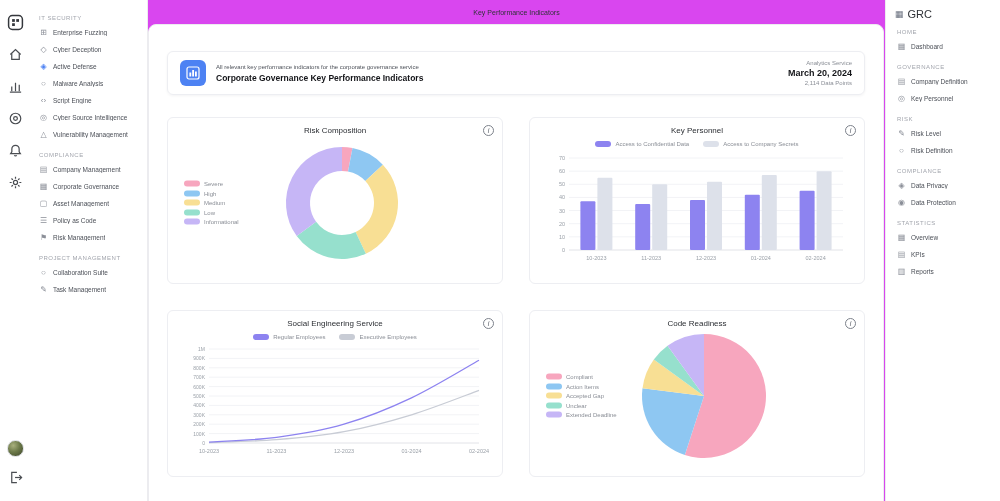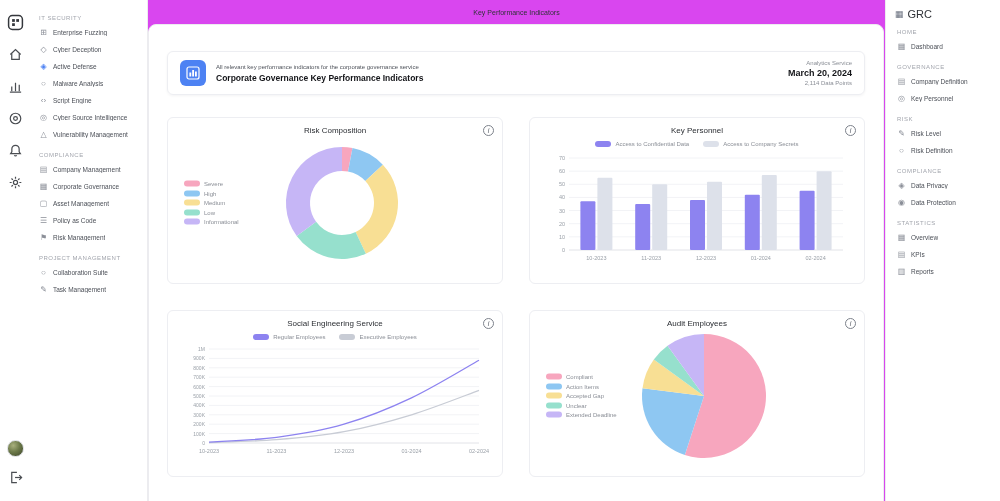--- a/index.html
+++ b/index.html
@@ -326,21 +326,21 @@
                 <text x="163" y="110" text-anchor="middle" font-size="5.5" fill="#9aa0a8">12-2023</text>
                 <text x="230.5" y="110" text-anchor="middle" font-size="5.5" fill="#9aa0a8">01-2024</text>
                 <text x="298" y="110" text-anchor="middle" font-size="5.5" fill="#9aa0a8">02-2024</text>
                 <path d="M28,99.53C39.25,99.06 73,98.51166666666666 95.5,96.71C118,94.90833333333333 140.5,92.87166666666667 163,88.72C185.5,84.56833333333333 208,78.69333333333333 230.5,71.8C253,64.90666666666667 286.75,51.43333333333332 298,47.35999999999999" fill="none" stroke="#C8CCD5" stroke-width="1.3"></path>
                 <path d="M28,99.06C39.25,98.27666666666667 73,97.33666666666667 95.5,94.36C118,91.38333333333333 140.5,87.78 163,81.2C185.5,74.62 208,65.53333333333333 230.5,54.88C253,44.22666666666667 286.75,23.546666666666667 298,17.28" fill="none" stroke="#8D83F0" stroke-width="1.3"></path>
               </svg>
             </div>
           </div>
         </div>
         <div class="chart-card">
-          <div class="cc-title">Audit Employees</div>
+          <div class="cc-title">Code Readiness</div>
           <span class="info">i</span>
           <div class="cc-body">
             <div class="legend-left">
               <div class="legend-item">
                 <span class="swatch" style="background: rgb(247, 166, 190);"></span>
                 <span class="legend-label">Compliant</span>
               </div>
               <div class="legend-item">
                 <span class="swatch" style="background: rgb(142, 199, 242);"></span>
                 <span class="legend-label">Action Items</span>

